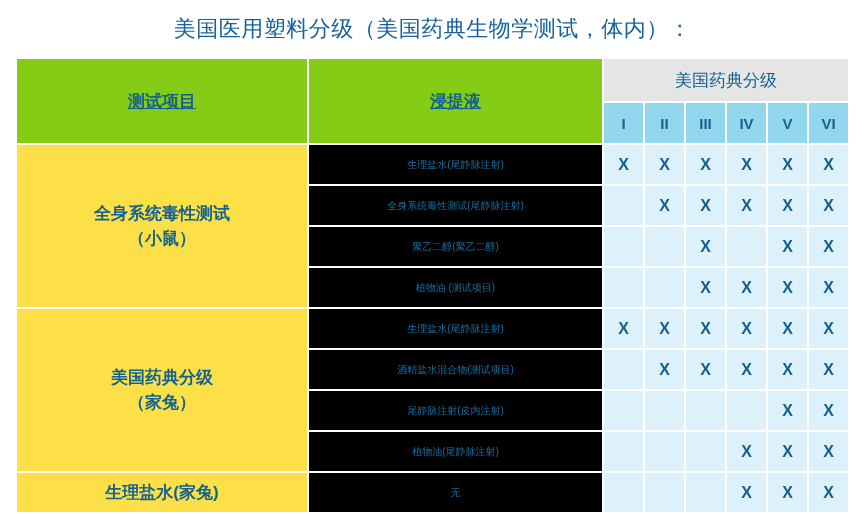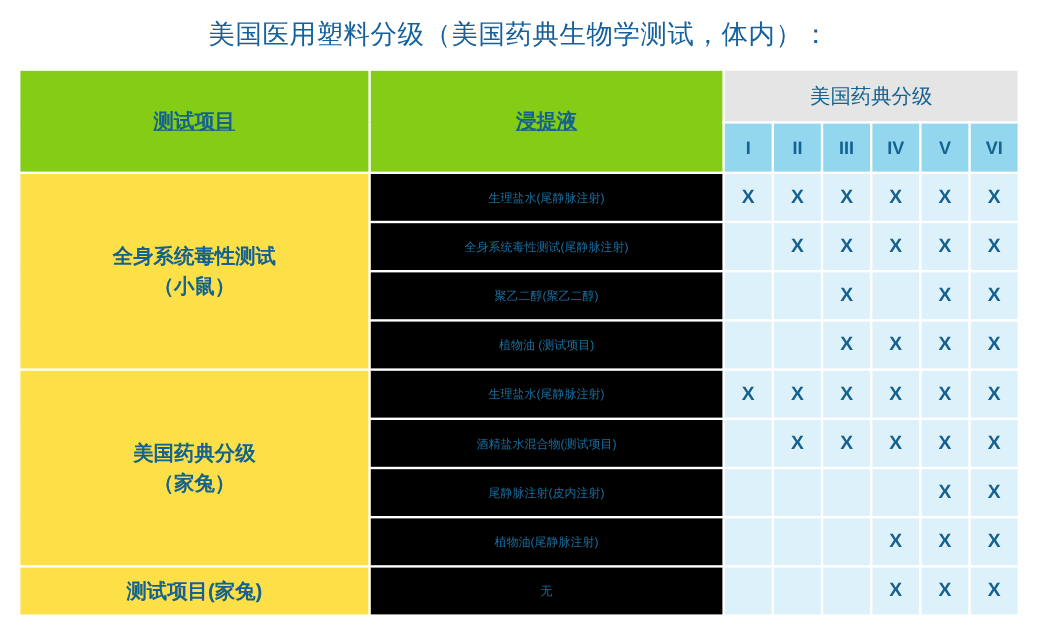--- a/index.html
+++ b/index.html
@@ -196,21 +196,21 @@
           <td class="item-cell">植物油(尾静脉注射)</td>
           <td class="mark-cell"></td>
           <td class="mark-cell"></td>
           <td class="mark-cell"></td>
           <td class="mark-cell">X</td>
           <td class="mark-cell">X</td>
           <td class="mark-cell">X</td>
         </tr>
         <tr>
           <td class="cat-cell" rowspan="1">
-            <div>测试项目(家兔)</div>
+            <div>生理盐水(家兔)</div>
           </td>
           <td class="item-cell">无</td>
           <td class="mark-cell"></td>
           <td class="mark-cell"></td>
           <td class="mark-cell"></td>
           <td class="mark-cell">X</td>
           <td class="mark-cell">X</td>
           <td class="mark-cell">X</td>
         </tr>
       </tbody>

